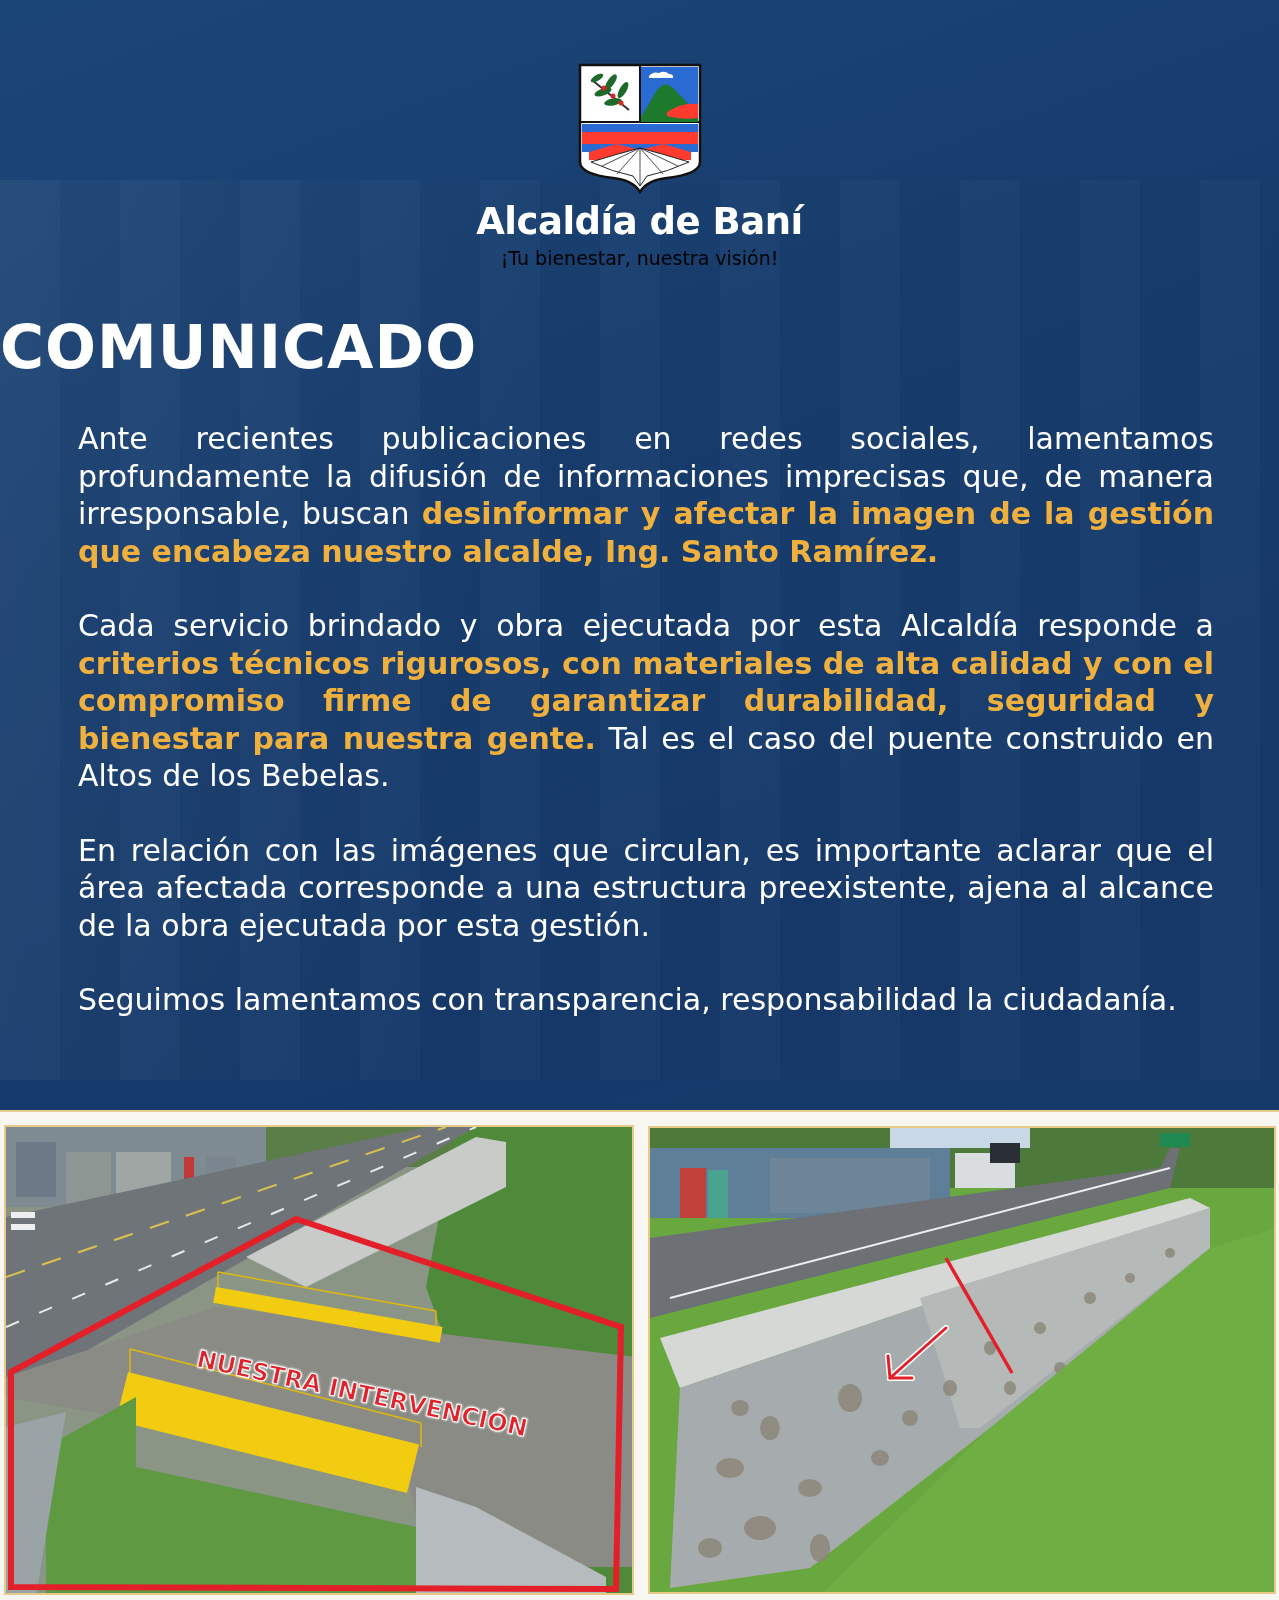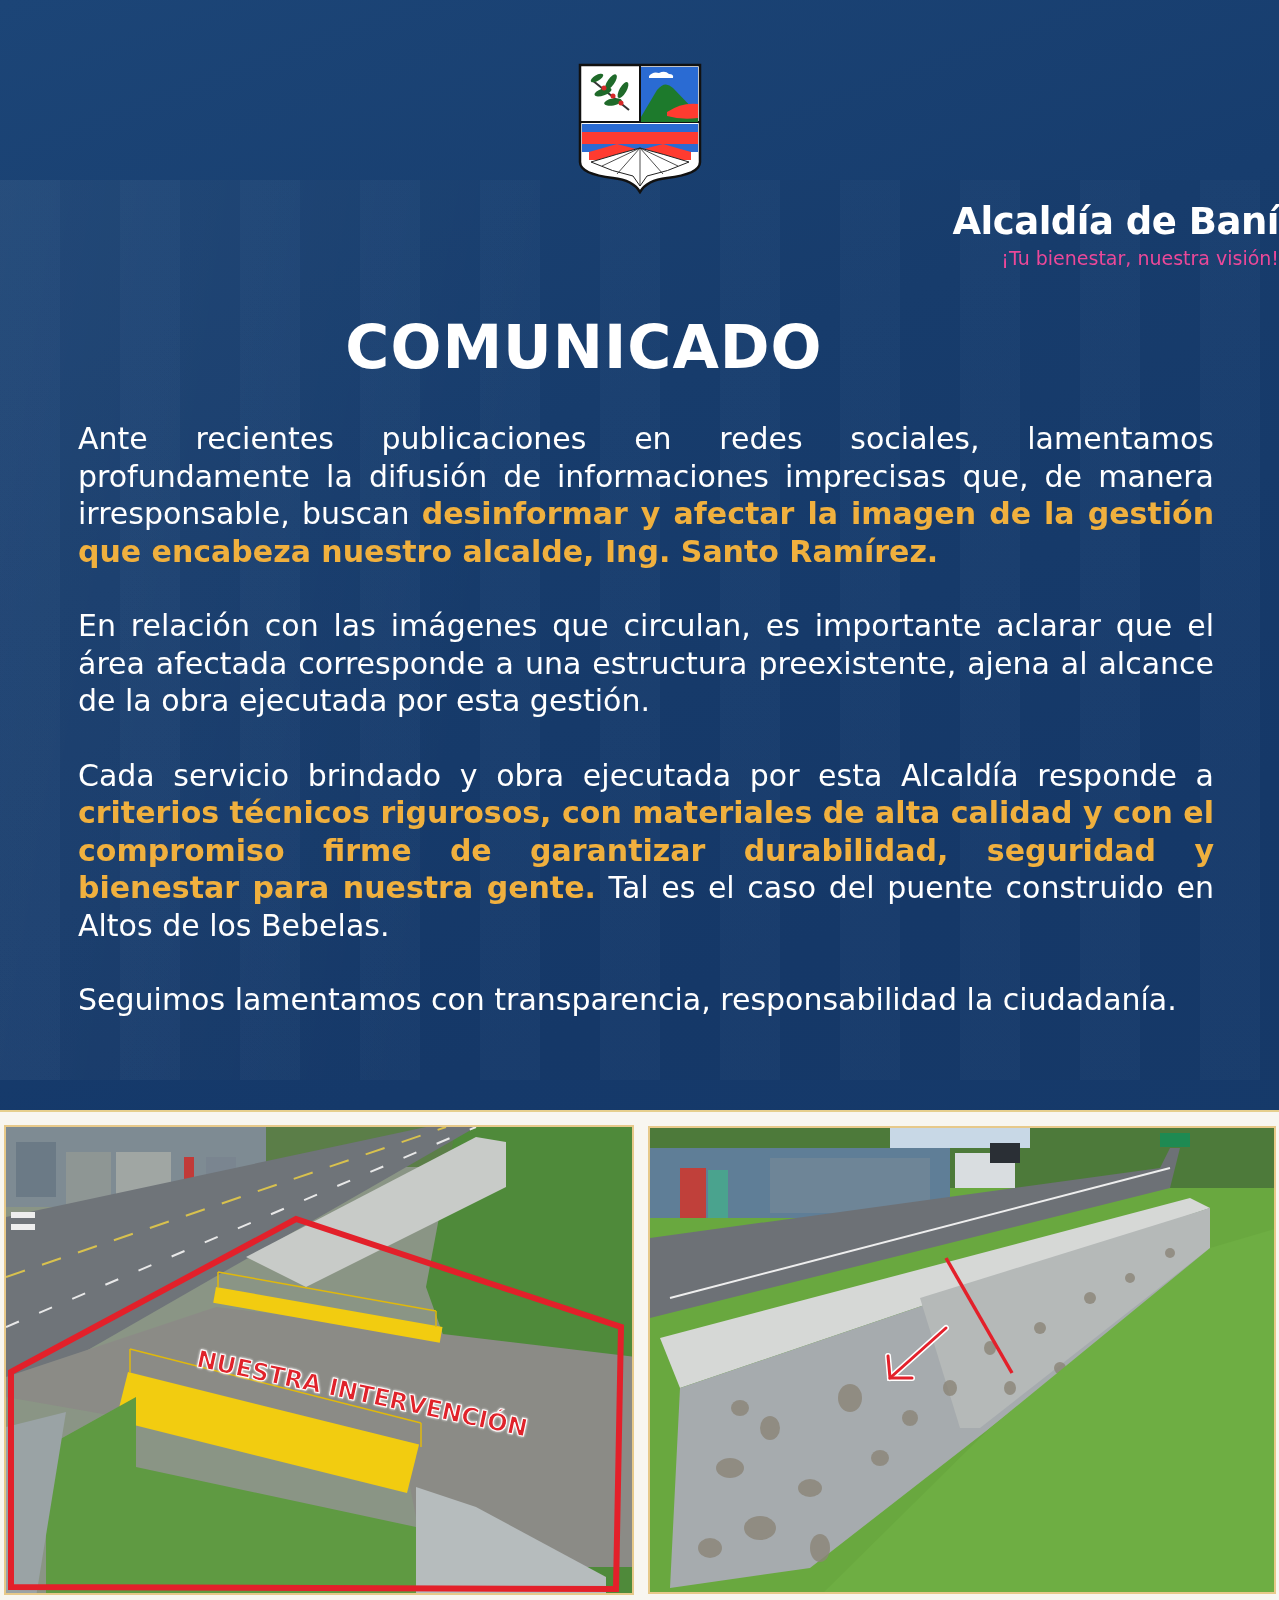--- a/index.html
+++ b/index.html
@@ -10,29 +10,29 @@
     position: relative;
     color: #ffffff;
   }
   .bg-building {
     position:absolute; left:0; top:180px; width:1279px; height:900px;
     background:
       linear-gradient(100deg, rgba(255,255,255,0.04) 0%, rgba(255,255,255,0.0) 40%),
       repeating-linear-gradient(90deg, rgba(255,255,255,0.02) 0 60px, rgba(0,0,0,0.02) 60px 120px);
     pointer-events:none;
   }
-  .header { position:absolute; left:0; top:62px; width:1279px; text-align:right; }
+  .header { position:absolute; left:0; top:62px; width:1279px; text-align:center; }
   .crest { width:126px; height:132px; margin:0 auto; display:block; }
   .org-name {
     margin-top:6px; font-size:37px; font-weight:bold; letter-spacing:-0.5px;
     font-family: "DejaVu Sans", sans-serif;
   }
-  .slogan { margin-top:4px; font-size:19px; color:#ec4899; }
+  .slogan { margin-top:4px; font-size:19px; color:#000000; }
   .title {
-    position:absolute; left:0; top:312px; width:1168px; text-align:center;
+    position:absolute; left:0; top:312px; width:1168px; 
     font-size:60px; font-weight:bold; letter-spacing:1px;
   }
   .body-text {
     position:absolute; left:72px; top:420px; width:1136px;
     font-size:30px; line-height:37.5px; text-align:justify;
     font-family: "DejaVu Sans", sans-serif;
     margin-left: 6px;
   }
   .body-text p { margin-bottom:37px; }
   .hl { color:#f0b03e; font-weight:bold; }
@@ -96,24 +96,24 @@
   <div class="slogan">¡Tu bienestar, nuestra visión!</div>
 </div>
 
 <div class="title">COMUNICADO</div>
 
 <div class="body-text">
   <p>
     <span>Ante recientes publicaciones en redes sociales, lamentamos profundamente la difusión de informaciones imprecisas que, de manera irresponsable, buscan </span><span class="hl">desinformar y afectar la imagen de la gestión que encabeza nuestro alcalde, Ing. Santo Ramírez.</span>
   </p>
   <p>
+    <span>Cada servicio brindado y obra ejecutada por esta Alcaldía responde a </span><span class="hl">criterios técnicos rigurosos, con materiales de alta calidad y con el compromiso firme de garantizar durabilidad, seguridad y bienestar para nuestra gente.</span><span> Tal es el caso del puente construido en Altos de los Bebelas.</span>
+  </p>
+  <p>
     <span>En relación con las imágenes que circulan, es importante aclarar que el área afectada corresponde a una estructura preexistente, ajena al alcance de la obra ejecutada por esta gestión.</span>
-  </p>
-  <p>
-    <span>Cada servicio brindado y obra ejecutada por esta Alcaldía responde a </span><span class="hl">criterios técnicos rigurosos, con materiales de alta calidad y con el compromiso firme de garantizar durabilidad, seguridad y bienestar para nuestra gente.</span><span> Tal es el caso del puente construido en Altos de los Bebelas.</span>
   </p>
   <p>
     <span>Seguimos lamentamos con transparencia, responsabilidad la ciudadanía.</span>
   </p>
 </div>
 
 <div class="photos"></div>
 
 <div class="photo photo-left">
   <svg width="630" height="470" viewBox="0 0 630 470">

